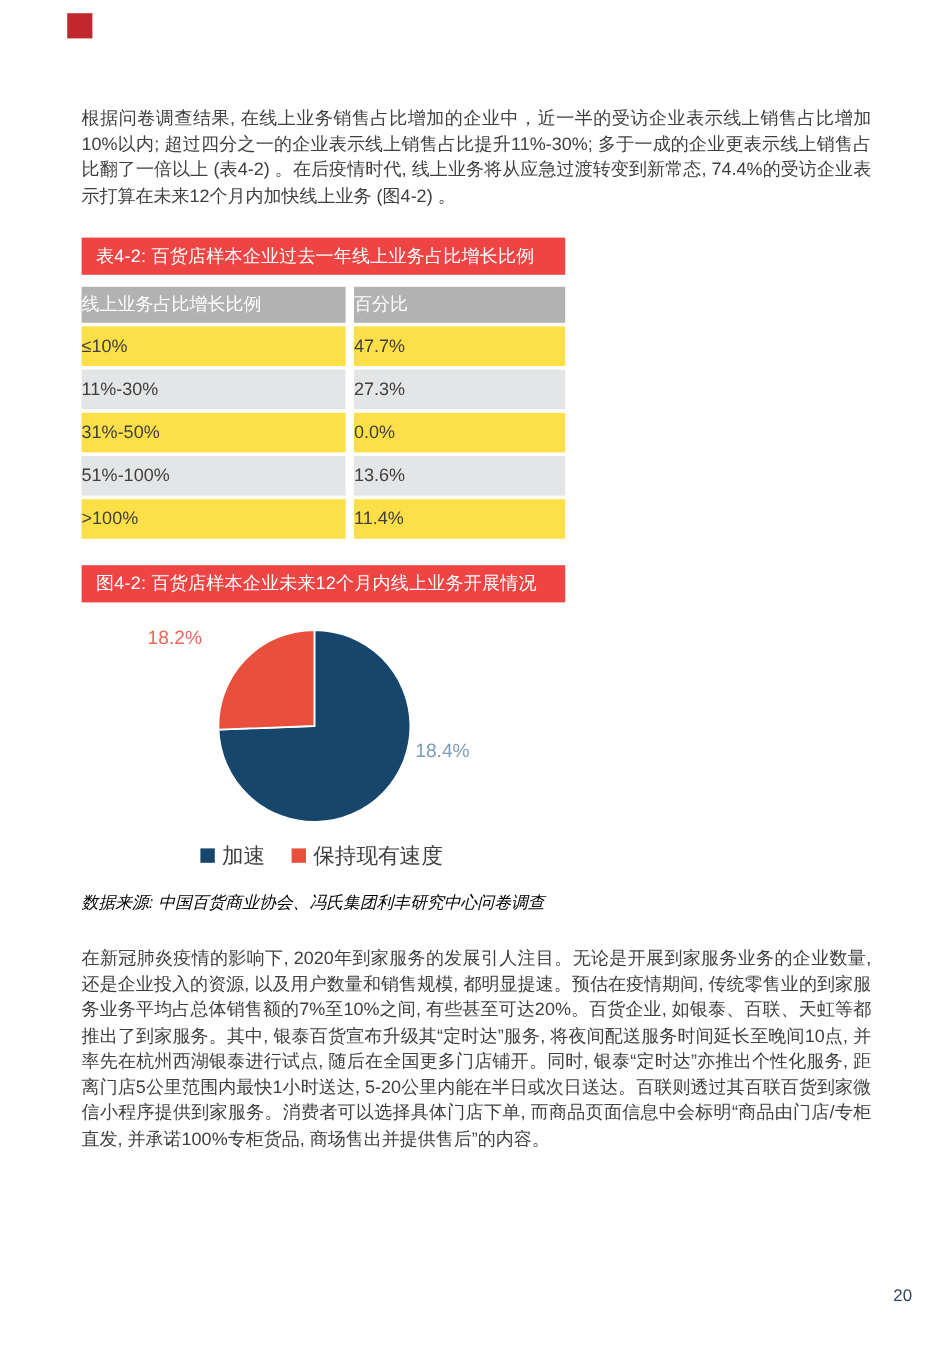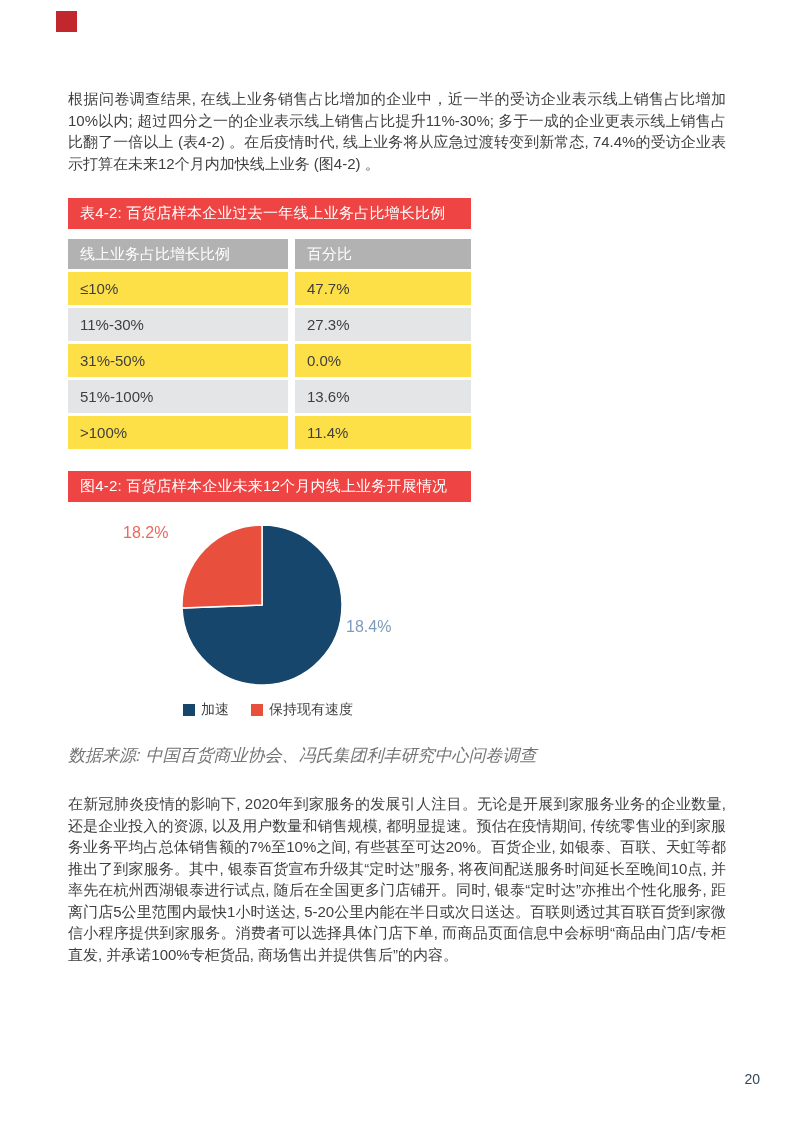--- a/index.html
+++ b/index.html
@@ -12,32 +12,32 @@
   .content{position:absolute;left:68px;top:88px;width:658px;}
   .para{font-size:15px;line-height:21.5px;text-align:justify;color:#3f3f3f;margin:0 0 24px 0;}
   .para2{margin-bottom:24px;}
   .block-title{
     width:391px;background:#ef4444;color:#ffffff;font-size:15px;
     padding:6px 0 6px 12px;margin-bottom:10px;letter-spacing:.2px;
   }
   .table-wrap{width:403px;margin-bottom:22px;}
   .trow{display:grid;grid-template-columns:220px 176px;column-gap:7px;margin-bottom:3px;}
   .thead .cell{background:#B2B2B2;color:#ffffff;height:30px;line-height:30px;}
-  .cell{font-size:15px;padding-left:12px;height:33px;line-height:33px;}
+  .cell{font-size:15px;padding-left:0;height:33px;line-height:33px;}
   .r-odd .cell{background:#fde047;}
   .r-even .cell{background:#E4E5E6;}
   .chart-area{position:relative;width:420px;height:212px;margin-top:16px;}
   .pie-svg{position:absolute;left:0;top:0;}
   .pie-label{position:absolute;font-size:16px;}
   .pie-label-0{left:278px;top:100px;}
   .pie-label-1{left:55px;top:6px;}
   .legend{position:absolute;left:0;top:183px;width:400px;display:flex;justify-content:center;gap:22px;}
-  .legend-item{display:flex;align-items:center;gap:6px;font-size:14px;color:#3f3f3f;}
+  .legend-item{display:flex;align-items:center;gap:6px;font-size:18px;color:#3f3f3f;}
   .legend-swatch{width:12px;height:12px;display:inline-block;}
-  .source-line{font-size:17px;font-style:italic;color:#737373;margin:14px 0 26px 0;}
+  .source-line{font-size:14px;font-style:italic;color:#000000;margin:14px 0 26px 0;}
   .page-number{position:absolute;right:33px;top:1071px;font-size:14px;color:#33475b;}
 </style>
 </head>
 <body>
 
 <div class="logo-mark" style="background: rgb(194, 39, 45);"></div>
 
 <div class="content">
 
 

